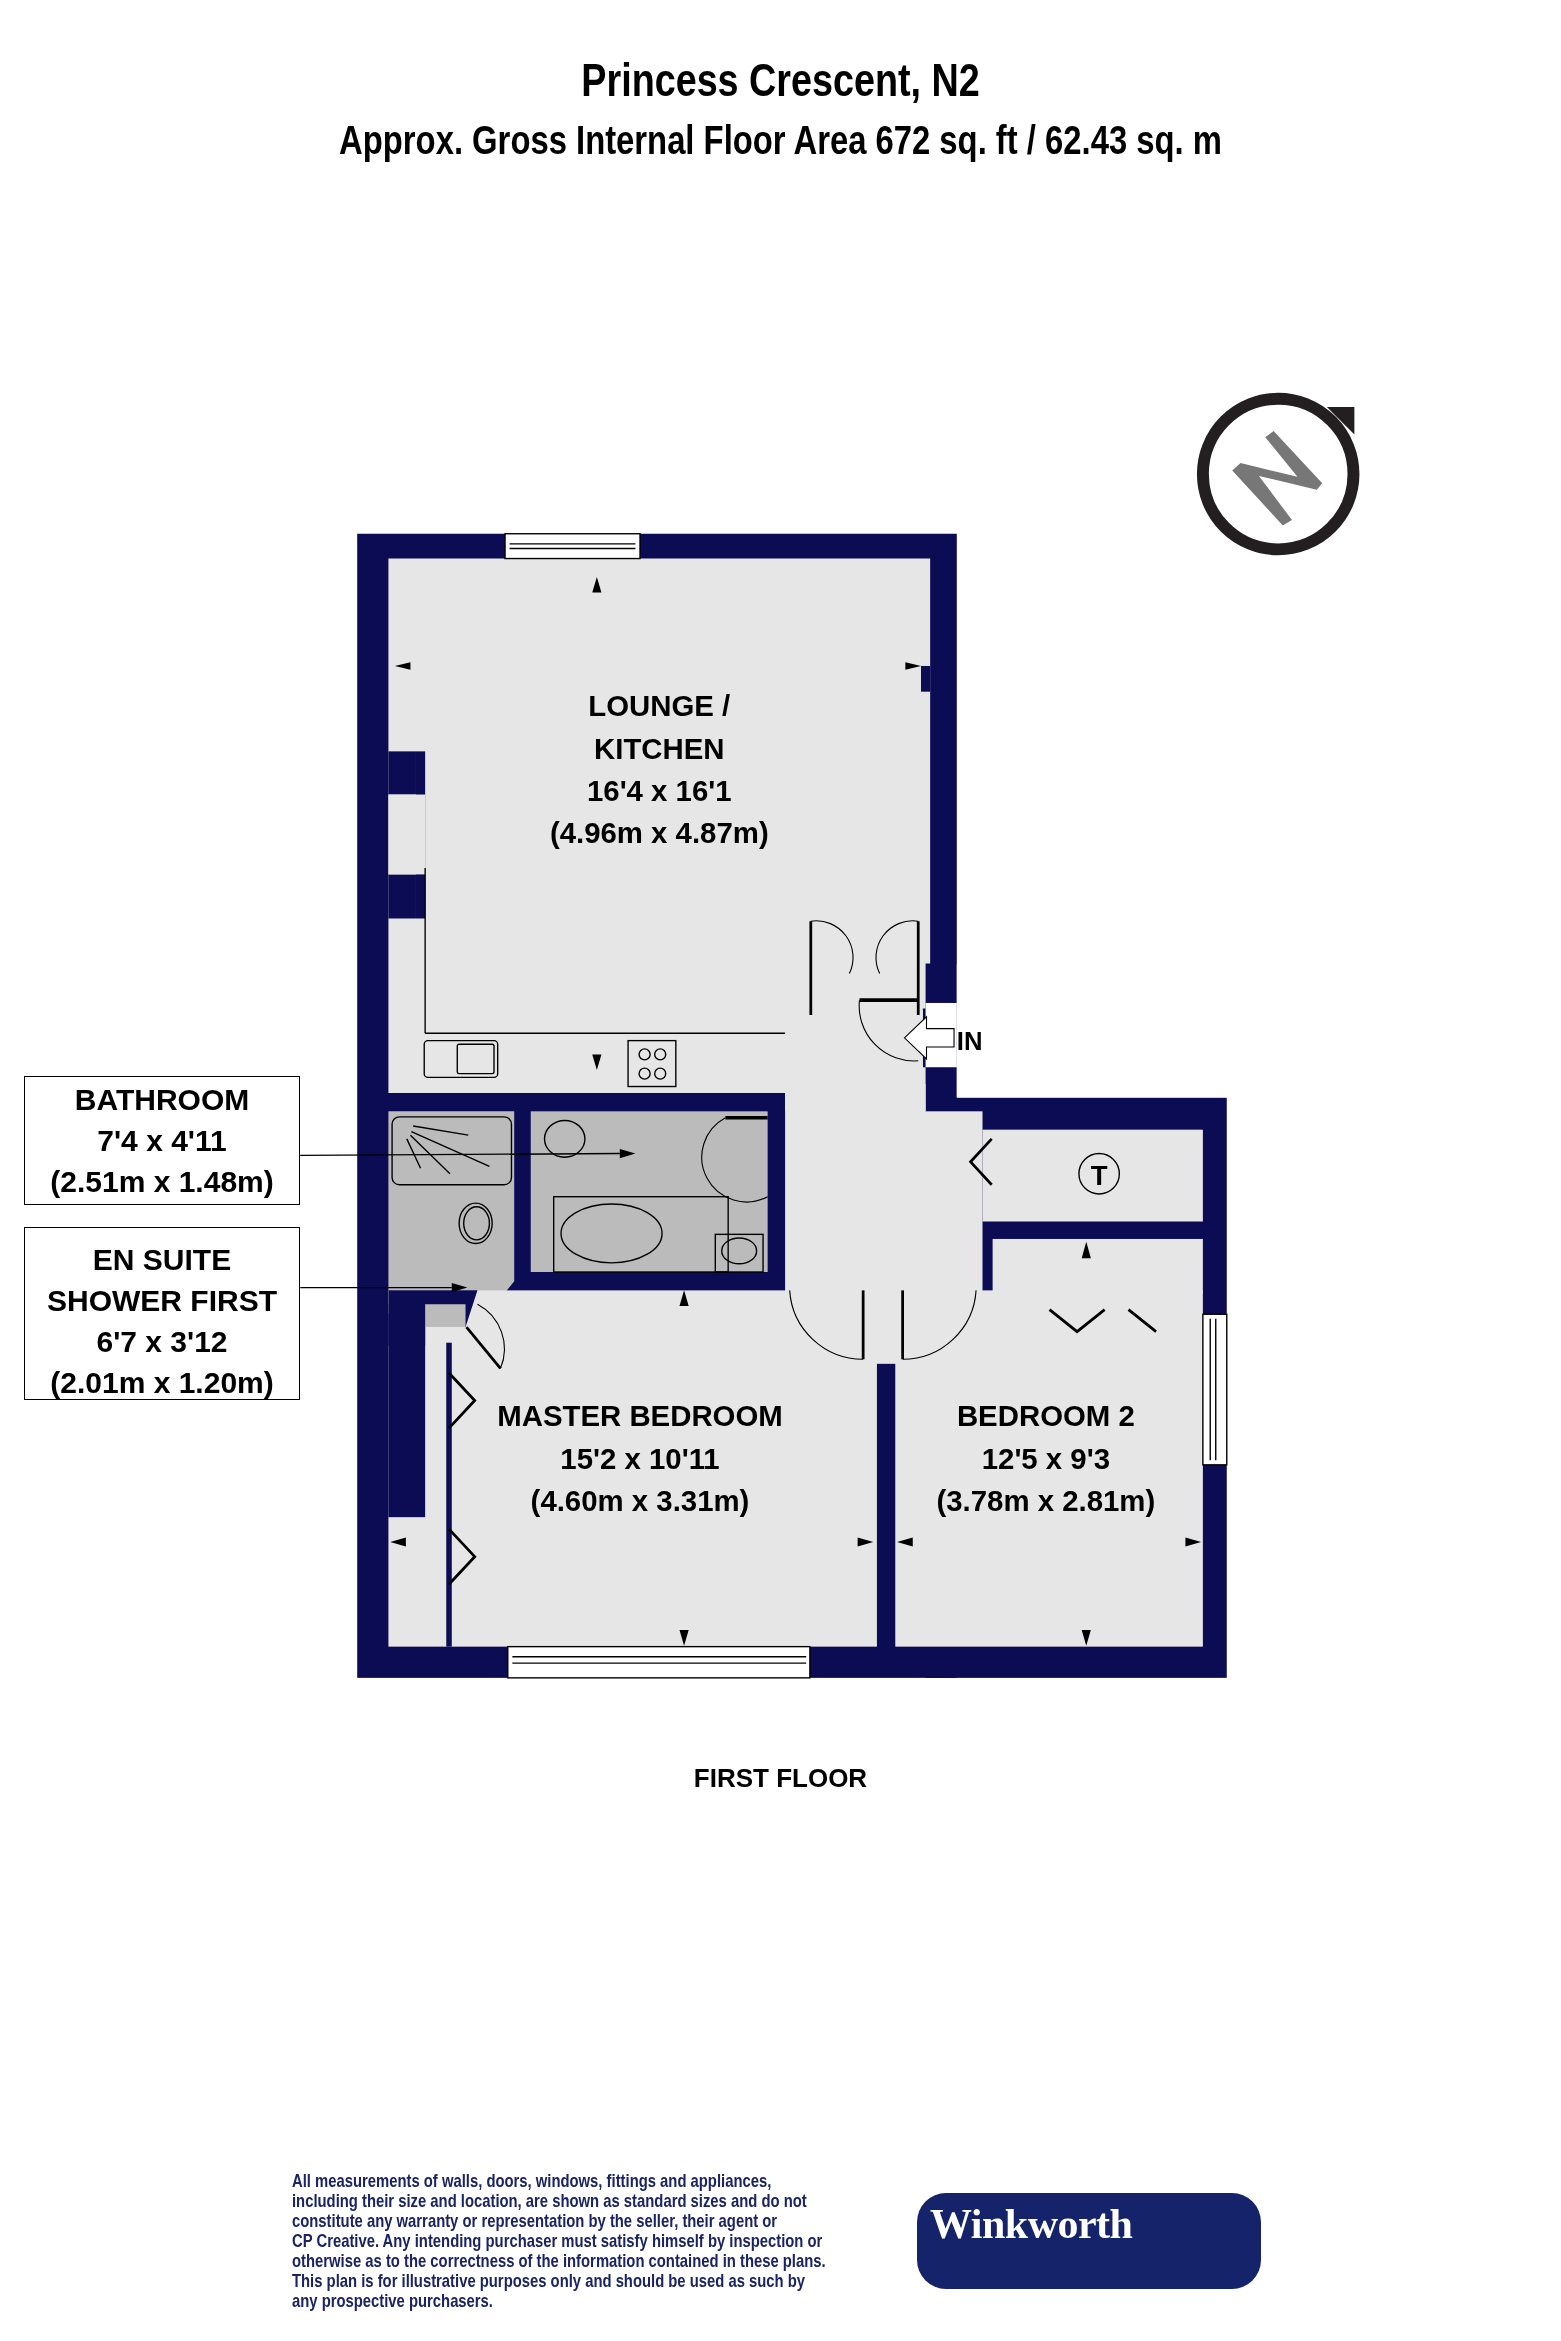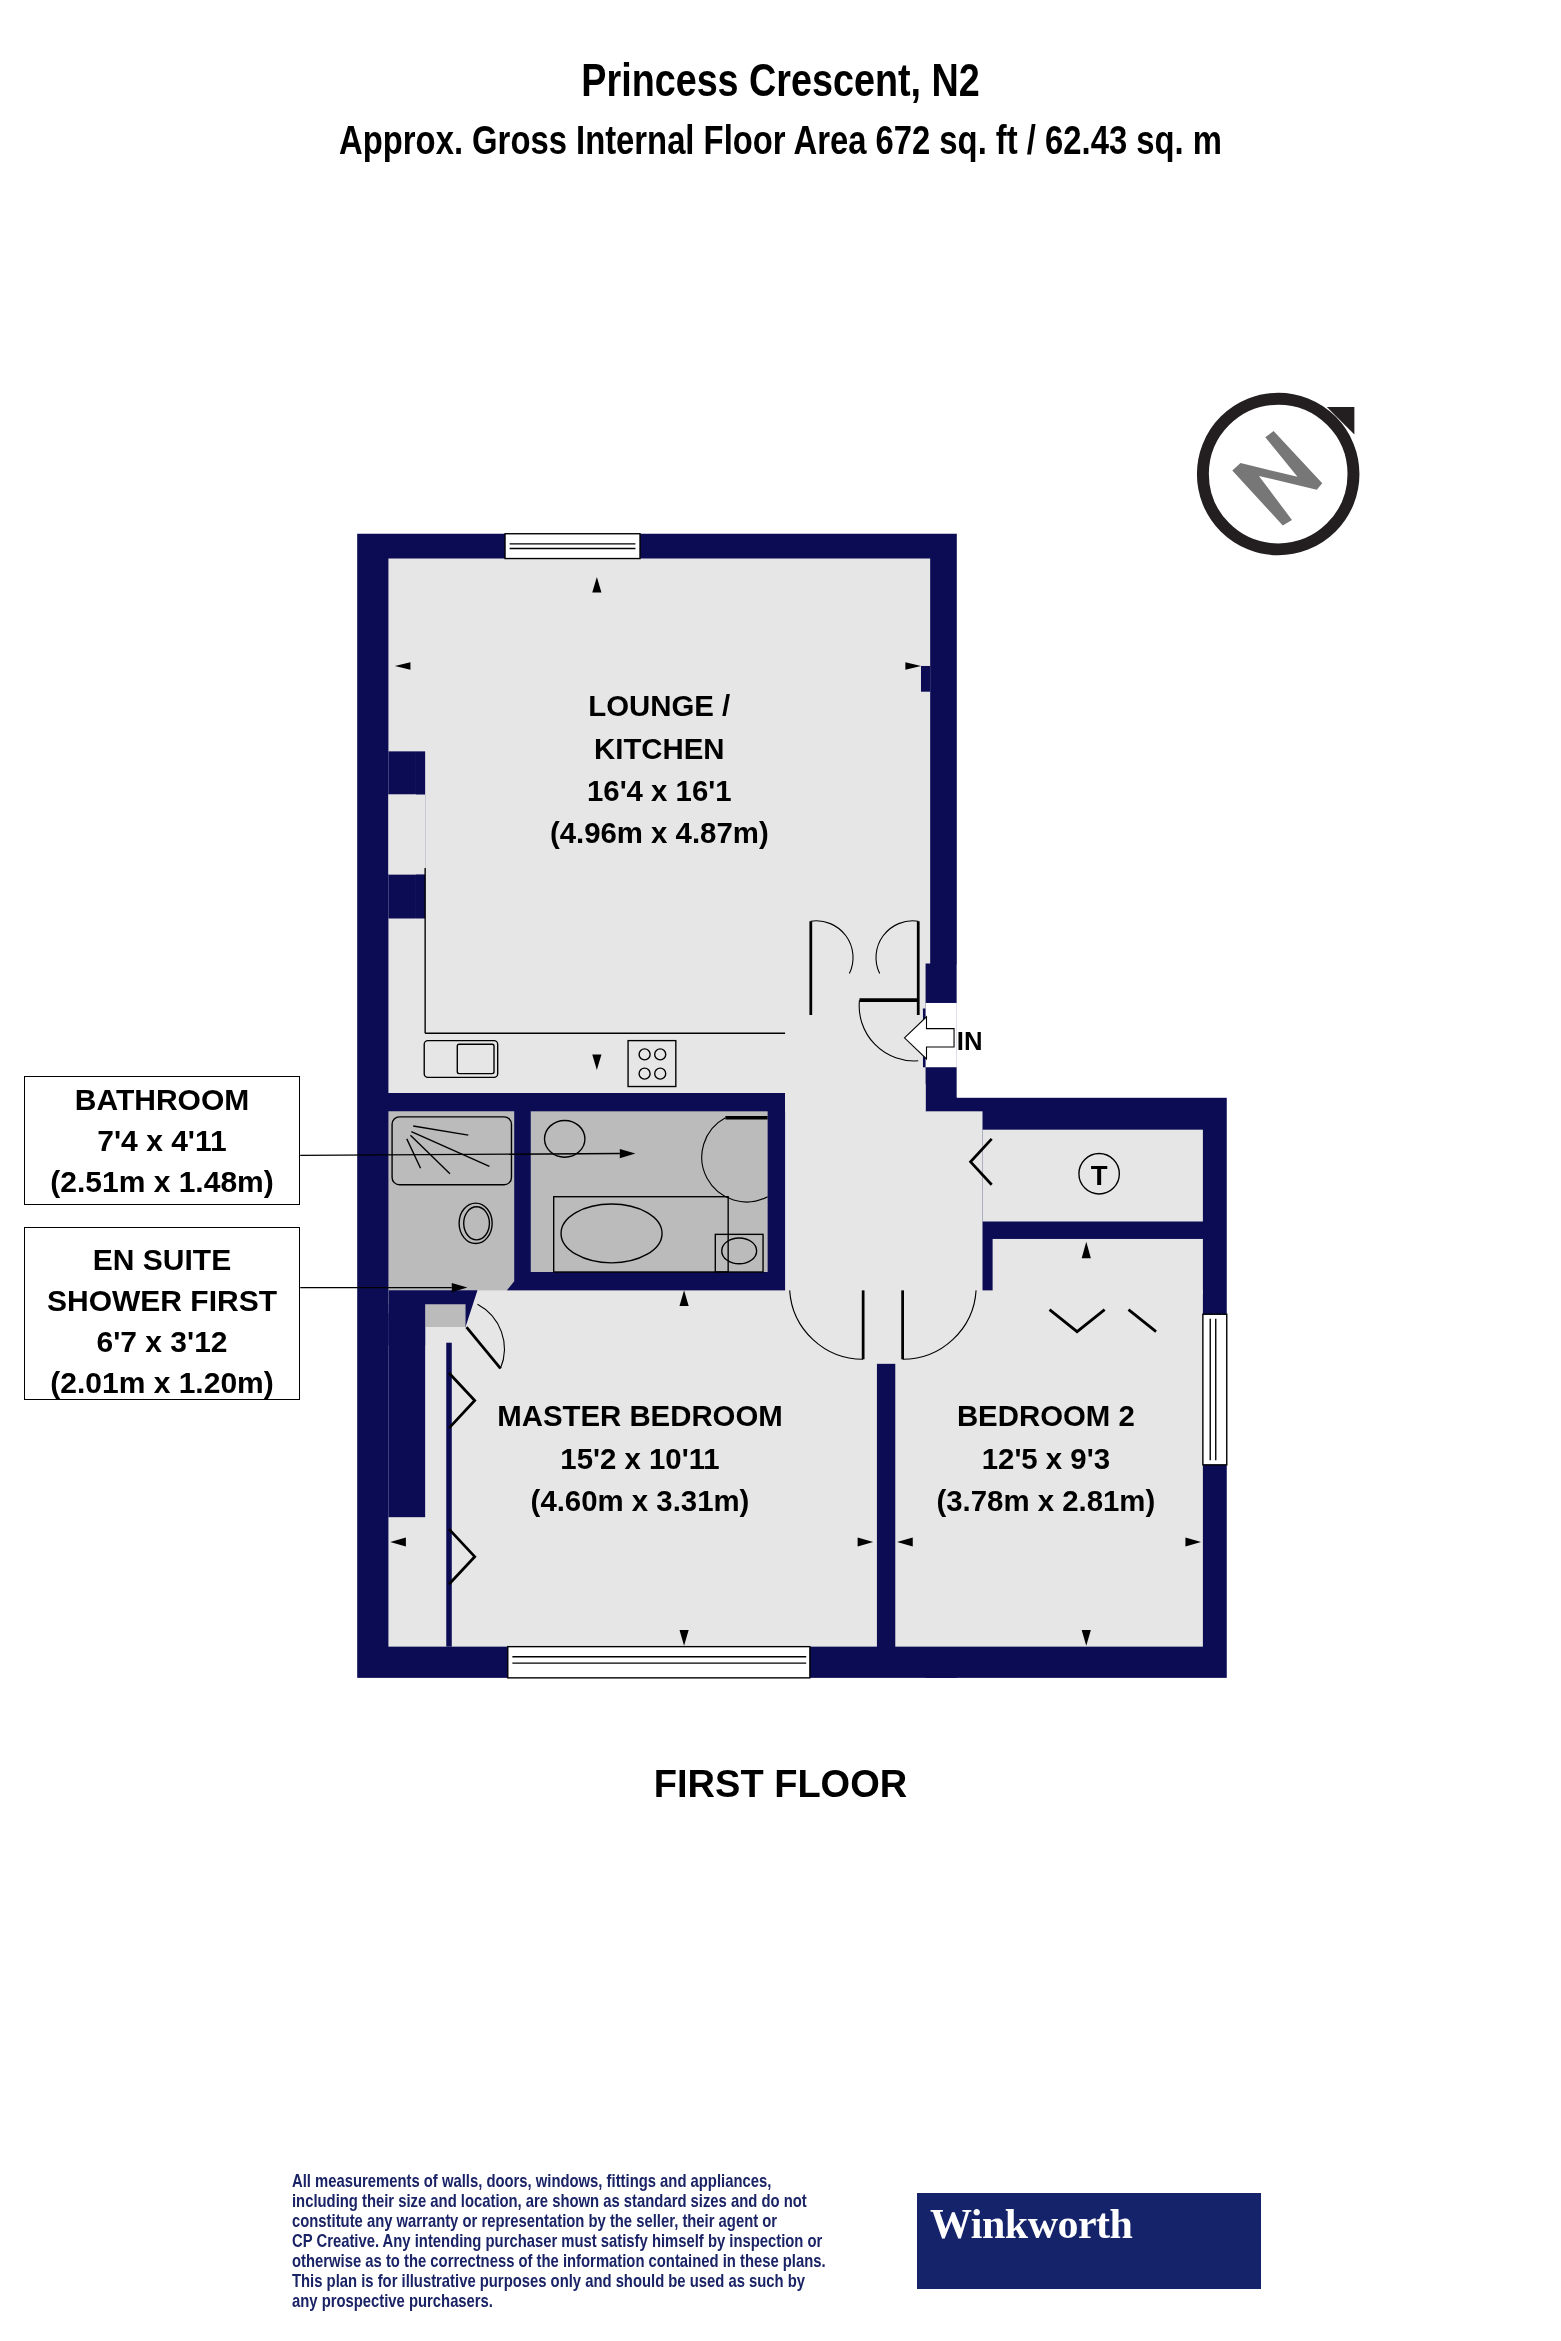--- a/index.html
+++ b/index.html
@@ -10,28 +10,28 @@
            transform: scaleX(0.82); transform-origin: center; }
   .title.main { top: 53px; font-size: 46px; }
   .title.sub { top: 118px; font-size: 40px; }
   #plan { position: absolute; left: 0; top: 0; width: 1561px; height: 2342px; }
   .room-label { font-family: "Liberation Sans", sans-serif; font-weight: bold; fill: #000; text-anchor: middle; }
   .callout { position: absolute; background: #fff; border: 1.8px solid #000; box-sizing: border-box;
              text-align: center; font-family: Liberation Sans, sans-serif; font-weight: bold;
              font-size: 30px; line-height: 41px; color: #000; }
   .callout div { white-space: nowrap; }
   .floor-label { position: absolute; top: 1763px; left: 0; width: 1561px; text-align: center;
-                 font-family: "Liberation Sans", sans-serif; font-weight: bold; font-size: 38px; color: #000; }
+                 font-family: "Liberation Sans", sans-serif; font-weight: bold; font-size: 26px; color: #000; }
   .disclaimer { position: absolute; left: 292px; top: 2171px; width: 643px;
                 font-family: "Liberation Sans Narrow", "Liberation Sans", sans-serif; font-weight: bold;
                 font-size: 19px; line-height: 20px; color: #1a2366;
                 transform: scaleX(0.78); transform-origin: left top; white-space: nowrap; }
   .disclaimer div { white-space: nowrap; }
   .logo { position: absolute; left: 917px; top: 2193px; width: 344px; height: 96px;
-          background: #15236a; color: #ffffff; box-sizing: border-box; }
+          background: #15236a; color: #ffffff; box-sizing: border-box; border-radius: 29px; }
   .logo span { position: absolute; left: 13px; top: 7.3px; font-family: "Liberation Serif", serif;
                font-weight: bold; font-size: 42px; letter-spacing: -0.5px; }
 </style>
 </head>
 <body>
 
 <div class="title main">Princess Crescent, N2</div>
 <div class="title sub">Approx. Gross Internal Floor Area 672 sq. ft / 62.43 sq. m</div>
 
 <svg id="plan" viewBox="0 0 1700 2550" xmlns="http://www.w3.org/2000/svg">

